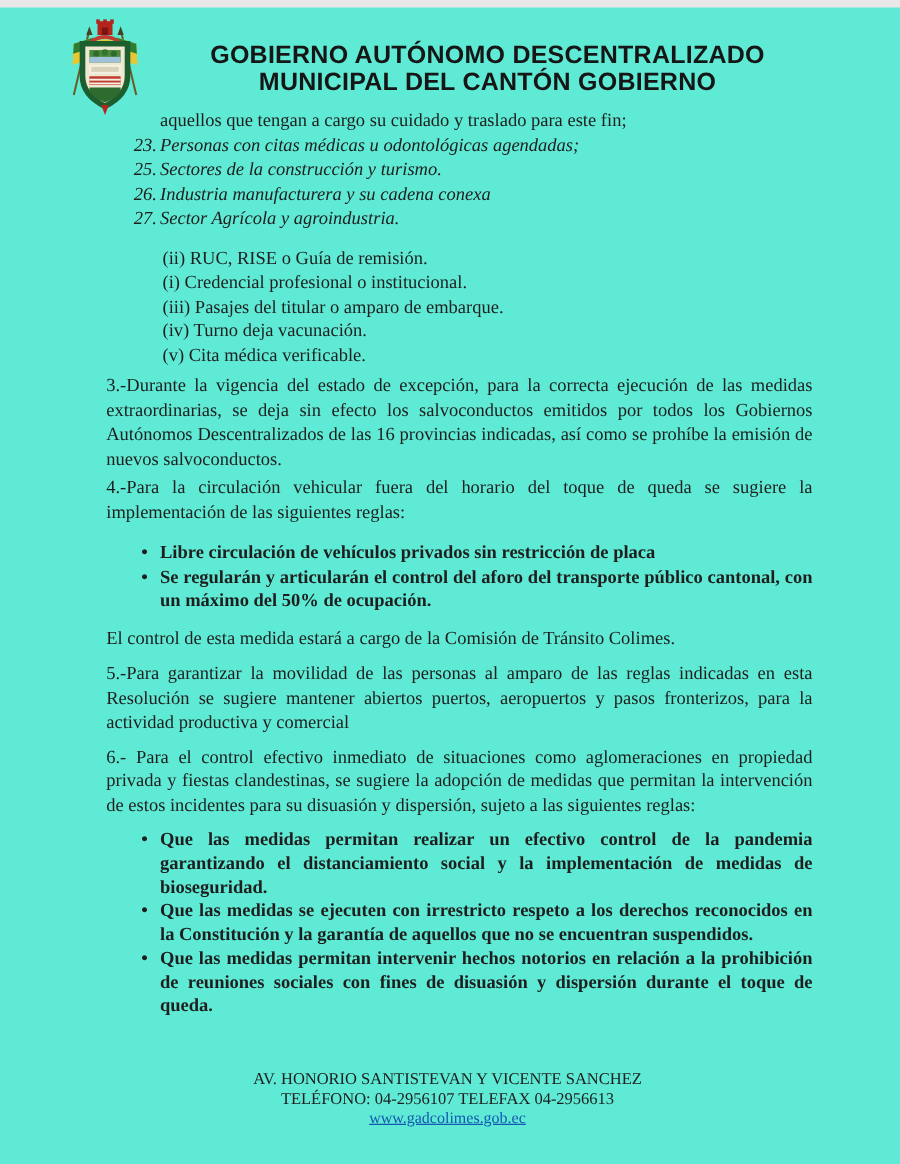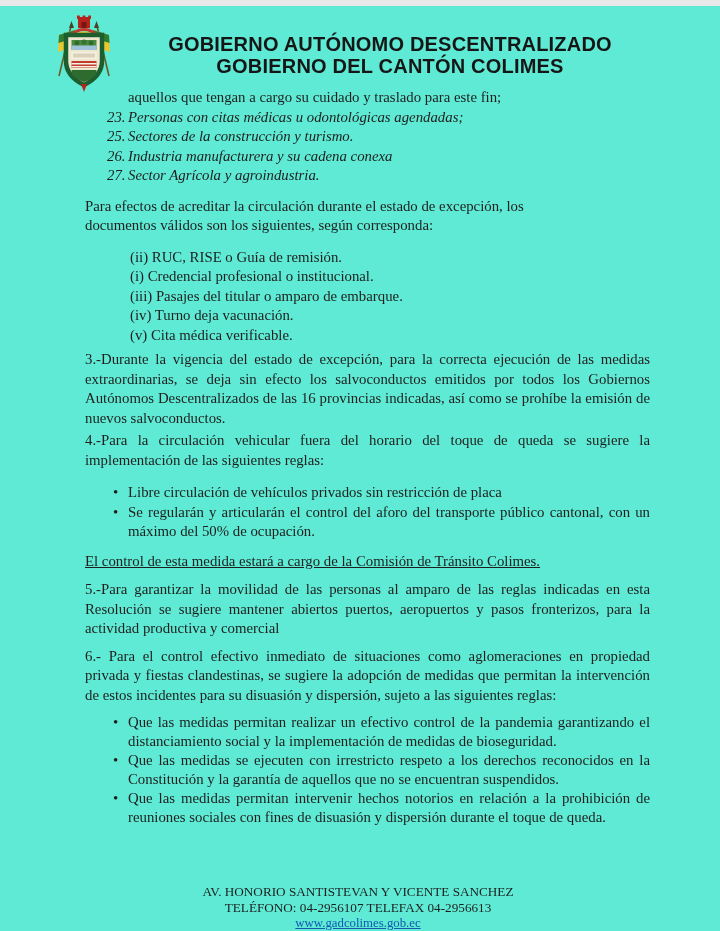--- a/index.html
+++ b/index.html
@@ -47,36 +47,37 @@
   .para.narrow { width: 480px; }
   .just { text-align: justify; }
   .roman-list { margin-top: 12px; padding-left: 45px; }
   .tight { margin-top: 5px; }
   .tighter { margin-top: 3px; }
   .bullets { list-style: none; }
   .bullets li {
     position: relative;
     padding-left: 43px;
     text-align: justify;
+    font-weight: bold;
   }
   .bullets li::before {
     content: "\2022";
     position: absolute;
     left: 28px;
     font-size: 15px;
   }
   .bullets.b4 { margin-top: 13px; }
   .bullets.b6 { margin-top: 8px; line-height: 19px; }
-  .mt-control { margin-top: 10px; text-decoration: underline; }
+  .mt-control { margin-top: 10px; }
   .mt-p5 { margin-top: 9px; }
   .mt-p6 { margin-top: 8px; }
   
   .doc-footer {
     position: absolute;
-    left: 0; top: 878px;
+    left: 0; top: 849px;
     width: 716px;
     text-align: center;
     font-size: 13.2px;
     line-height: 15.5px;
     color: #1e1e1e;
   }
   .doc-footer a {
     color: #1558b0;
     text-decoration: underline;
     font-size: 12.8px;
@@ -124,21 +125,21 @@
         <rect x="21.5" y="47" width="25" height="7" fill="#c23b2e"></rect>
         <rect x="21.5" y="49" width="25" height="1.5" fill="#f4f0e2"></rect>
         <rect x="21.5" y="52" width="25" height="1.5" fill="#f4f0e2"></rect>
         <path d="M21.5,56 L46.5,56 L46.5,58 Q46.5,63 34,68 Q21.5,63 21.5,58 Z" fill="#2e6b2e"></path>
 
         <polygon points="31,70 37,70 34,78" fill="#b5231d"></polygon>
       </svg>
     </div>
     <div class="title-block">
       <div>GOBIERNO AUTÓNOMO DESCENTRALIZADO</div>
-      <div>GOBIERNO DEL CANTÓN COLIMES</div>
+      <div>MUNICIPAL DEL CANTÓN GOBIERNO</div>
     </div>
   </header>
 
   <main class="doc-body">
 
     <div class="cont-line">aquellos que tengan a cargo su cuidado y traslado para este fin;</div>
 
     <div class="oli">
       <span class="num">23.</span>
       <span>Personas con citas médicas u odontológicas agendadas;</span>
@@ -149,21 +150,20 @@
     </div>
     <div class="oli">
       <span class="num">26.</span>
       <span>Industria manufacturera y su cadena conexa</span>
     </div>
     <div class="oli">
       <span class="num">27.</span>
       <span>Sector Agrícola y agroindustria.</span>
     </div>
 
-    <p class="para narrow">Para efectos de acreditar la circulación durante el estado de excepción, los documentos válidos son los siguientes, según corresponda:</p>
 
     <div class="roman-list">
       <div>(ii) RUC, RISE o Guía de remisión.</div>
       <div>(i) Credencial profesional o institucional.</div>
       <div>(iii) Pasajes del titular o amparo de embarque.</div>
       <div>(iv) Turno deja vacunación.</div>
       <div>(v) Cita médica verificable.</div>
     </div>
 
     <p class="para just tight">3.-Durante la vigencia del estado de excepción, para la correcta ejecución de las medidas extraordinarias, se deja sin efecto los salvoconductos emitidos por todos los Gobiernos Autónomos Descentralizados de las 16 provincias indicadas, así como se prohíbe la emisión de nuevos salvoconductos.</p>

